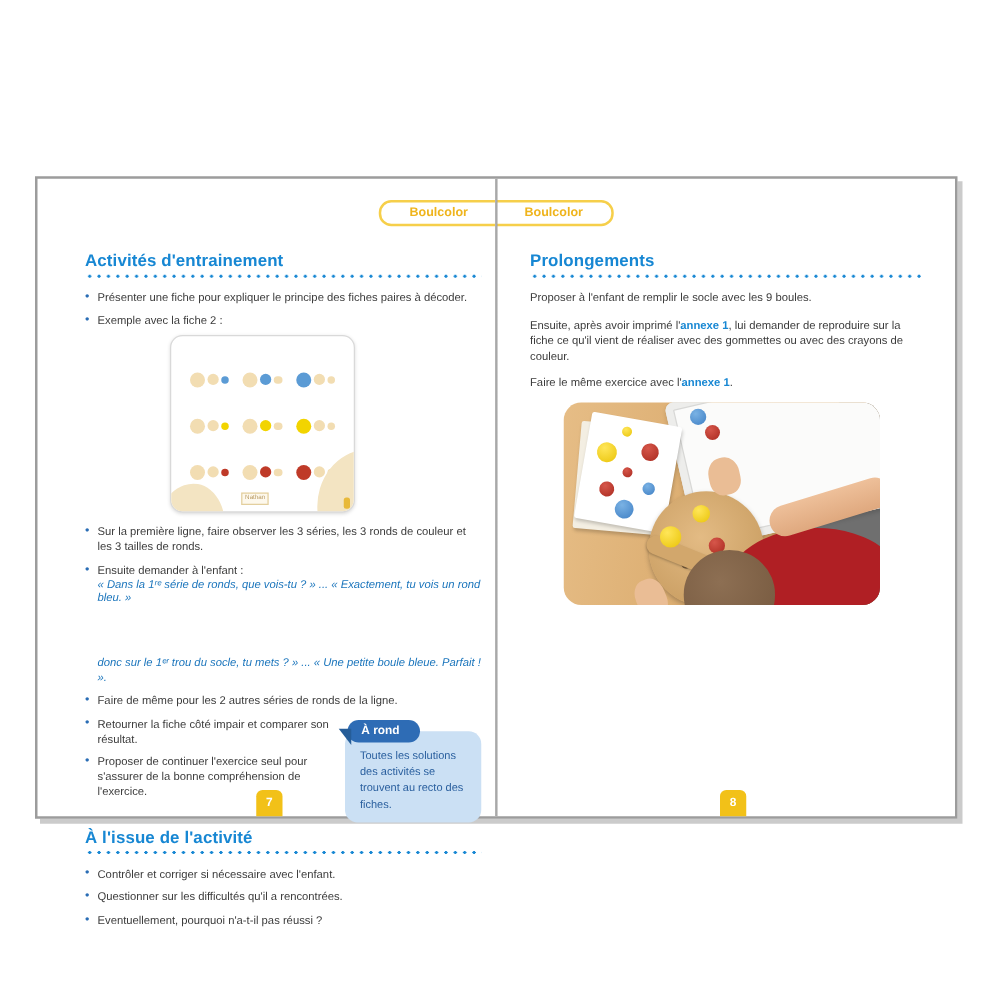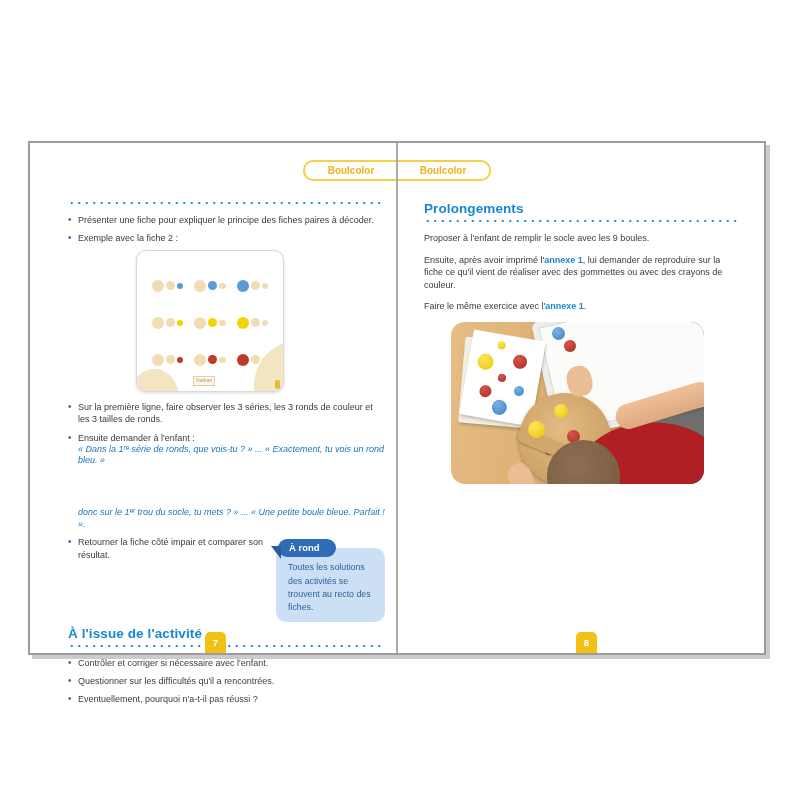--- a/index.html
+++ b/index.html
@@ -199,20 +199,21 @@
 
 <div class="spread">
 
   <div class="header-tab">
     <span>Boulcolor</span>
     <span>Boulcolor</span>
   </div>
 
   <div class="page left">
     <div class="content">
+      <h2 class="sec">Activités d'entrainement</h2>
       <div class="dots-line"></div>
 
       <div class="bullet">Présenter une fiche pour expliquer le principe des fiches paires à décoder.</div>
       <div class="bullet">Exemple avec la fiche 2 :</div>
 
       <div class="fiche-card">
         <div id="card-rows">
             <div class="card-row">
               <div class="dot-group">
                 <span class="dot dL" style="background: rgb(242, 221, 178);"></span>
@@ -272,24 +273,26 @@
       </div>
 
       <div class="bullet">Sur la première ligne, faire observer les 3 séries, les 3 ronds de couleur et les 3 tailles de ronds.</div>
 
       <div class="bullet">
         <span>Ensuite demander à l'enfant :</span>
         <div class="dialogue" style="padding-left:0;">« Dans la 1ʳᵉ série de ronds, que vois-tu ? » ... « Exactement, tu vois un rond bleu. »</div>
         <div class="dialogue" style="padding-left:0;margin-top:40px;">donc sur le 1ᵉʳ trou du socle, tu mets ? » ... « Une petite boule bleue. Parfait ! ».</div>
       </div>
 
+      <div class="bullet">Faire de même pour les 2 autres séries de ronds de la ligne.</div>
 
       <div class="note-row">
         <div class="note-left">
           <div class="bullet">Retourner la fiche côté impair et comparer son résultat.</div>
+          <div class="bullet">Proposer de continuer l'exercice seul pour s'assurer de la bonne compréhension de l'exercice.</div>
         </div>
         <div class="note-callout">
           <div class="note-tab">À rond</div>
           <div class="note-body">Toutes les solutions des activités se trouvent au recto des fiches.</div>
         </div>
       </div>
 
       <h2 class="sec">À l'issue de l'activité</h2>
       <div class="dots-line"></div>
 

